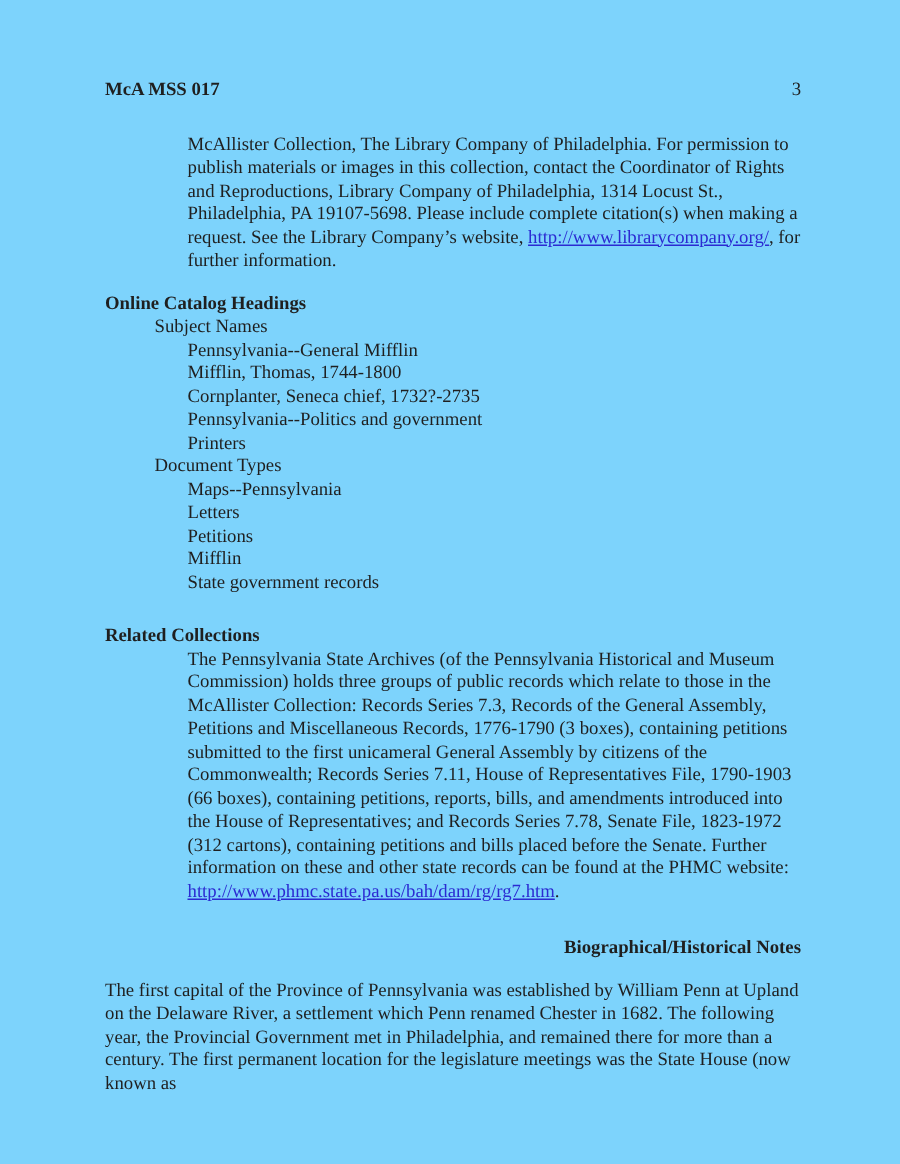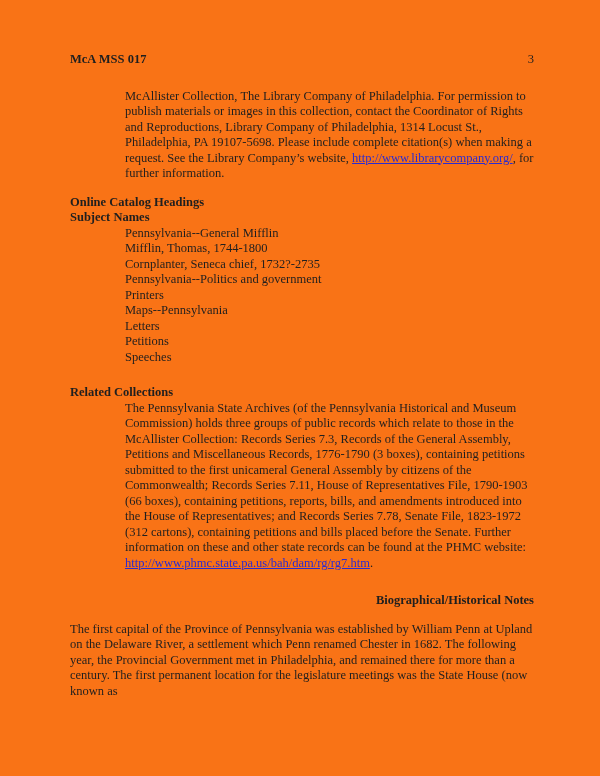--- a/index.html
+++ b/index.html
@@ -1,40 +1,40 @@
 <!DOCTYPE html>
 <html><head>
 <meta charset="utf-8">
 <style>
   html, body { margin: 0; padding: 0; background: #ffffff; }
   .page {
     position: relative;
     width: 600px;
     height: 776px;
     box-sizing: border-box;
-    background: #f97316;
+    background: #7dd3fc;
     padding: 52px 66px 0 70px;
     font-family: "Liberation Serif", "DejaVu Serif", serif;
     font-size: 12.5px;
     line-height: 15.5px;
     color: #1f1f1f;
     overflow: hidden;
   }
   .page-header {
     display: flex;
     justify-content: space-between;
     align-items: baseline;
     margin-bottom: 21px;
   }
   .doc-id { font-weight: bold; }
   .page-num { font-weight: normal; }
   p { margin: 0; }
   .para-indent { margin-left: 55px; max-width: 409px; }
   .h-l0 { font-weight: bold; }
-  .h-l1 { font-weight: bold; }
+  .h-l1 { font-weight: normal; margin-left: 33px; }
   .item-l2 { margin-left: 55px; }
   .permission-para { margin-bottom: 13px; }
   .catalog-section { margin-bottom: 20px; }
   .related-heading { margin-top: 0; }
   .bio-heading { margin-top: 22px; text-align: right; }
   .bio-para { margin-top: 13px; max-width: 464px; }
   a.doc-link {
     color: #2b2bd2;
     text-decoration: underline;
     cursor: pointer;
@@ -57,24 +57,26 @@
     <div class="h-l0">Online Catalog Headings</div>
 
     <div class="h-l1">Subject Names</div>
     <div class="item-l2">Pennsylvania--General Mifflin</div>
     <div class="item-l2">Mifflin, Thomas, 1744-1800</div>
     <div class="item-l2">Cornplanter, Seneca chief, 1732?-2735</div>
 
     <div class="item-l2">Pennsylvania--Politics and government</div>
     <div class="item-l2">Printers</div>
 
+    <div class="h-l1">Document Types</div>
     <div class="item-l2">Maps--Pennsylvania</div>
     <div class="item-l2">Letters</div>
     <div class="item-l2">Petitions</div>
-    <div class="item-l2">Speeches</div>
+    <div class="item-l2">Mifflin</div>
+    <div class="item-l2">State government records</div>
   </div>
 
   <div>
     <div class="h-l0 related-heading">Related Collections</div>
     <p class="para-indent"><span>The Pennsylvania State Archives (of the Pennsylvania Historical and Museum Commission) holds three groups of public records which relate to those in the McAllister Collection: Records Series 7.3, Records of the General Assembly, Petitions and Miscellaneous Records, 1776-1790 (3 boxes), containing petitions submitted to the first unicameral General Assembly by citizens of the Commonwealth; Records Series 7.11, House of Representatives File, 1790-1903 (66 boxes), containing petitions, reports, bills, and amendments introduced into the House of Representatives; and Records Series 7.78, Senate File, 1823-1972 (312 cartons), containing petitions and bills placed before the Senate. Further information on these and other state records can be found at the PHMC website: </span><a class="doc-link" href="#">http://www.phmc.state.pa.us/bah/dam/rg/rg7.htm</a><span>.</span></p>
   </div>
 
   <div>
     <div class="h-l0 bio-heading">Biographical/Historical Notes</div>
     <p class="bio-para">The first capital of the Province of Pennsylvania was established by William Penn at Upland on the Delaware River, a settlement which Penn renamed Chester in 1682. The following year, the Provincial Government met in Philadelphia, and remained there for more than a century. The first permanent location for the legislature meetings was the State House (now known as</p>

